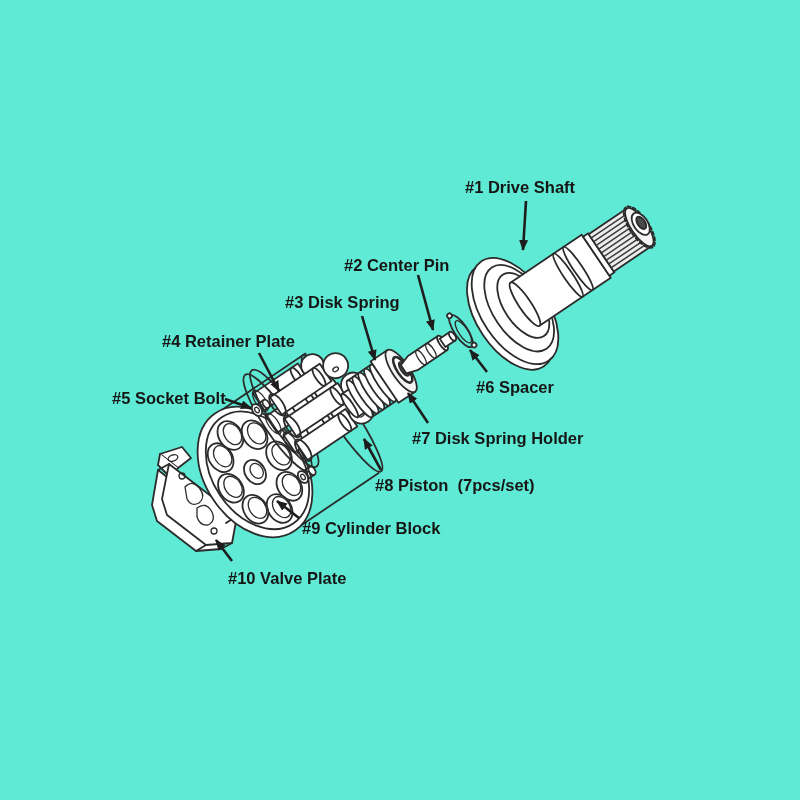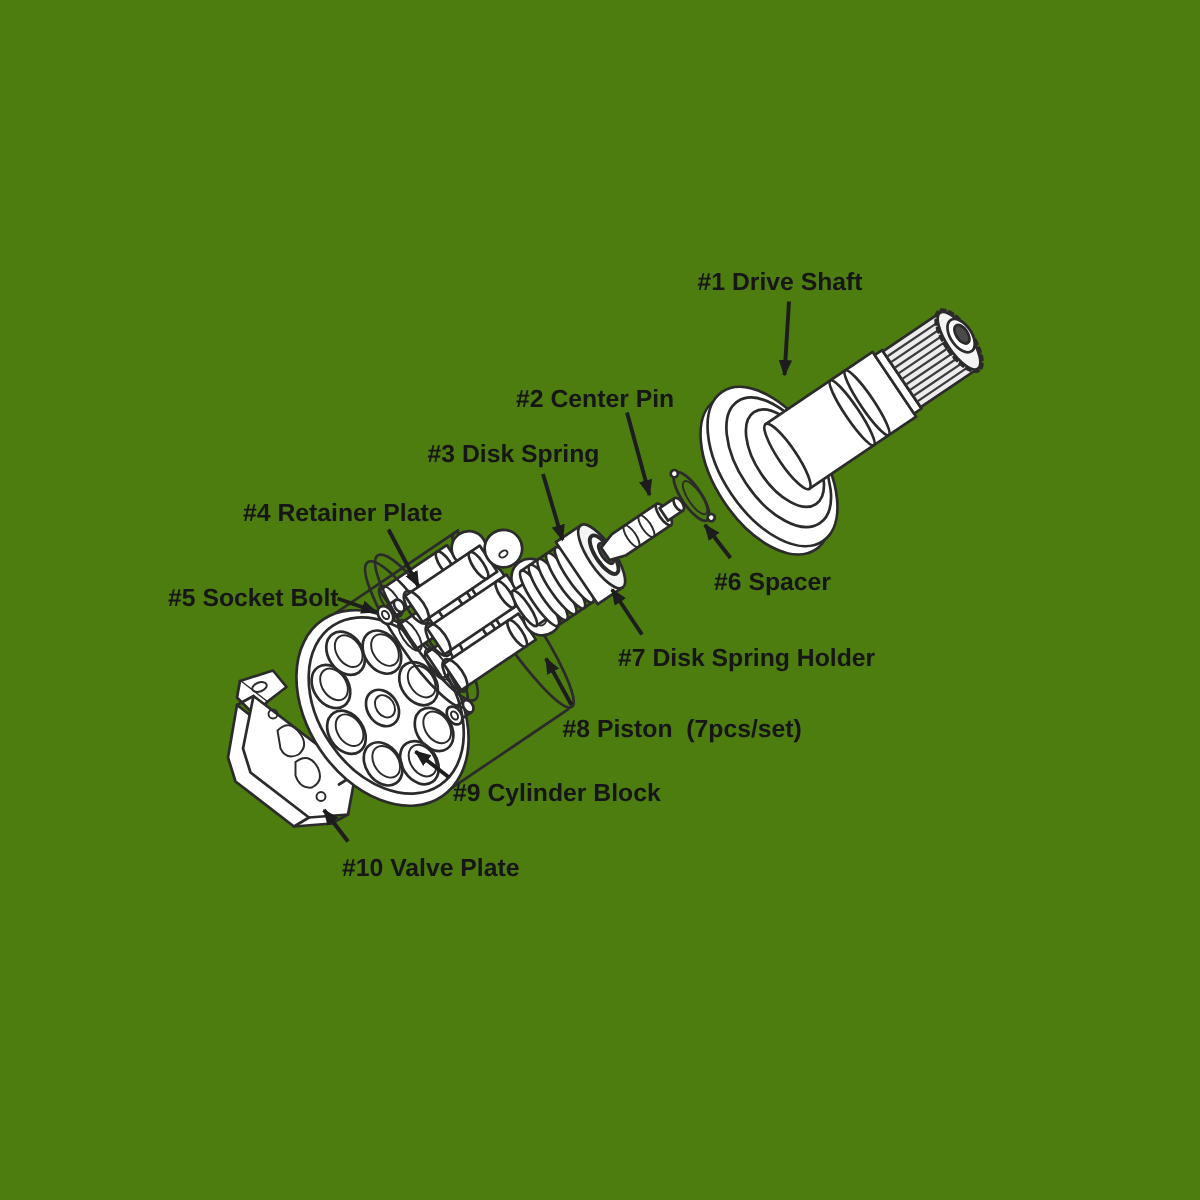--- a/index.html
+++ b/index.html
@@ -1,16 +1,16 @@
 <!DOCTYPE html>
 <html><head>
 <meta charset="utf-8">
 <style>
   html,body{margin:0;padding:0;background:#ffffff;}
-  .stage{position:relative;width:800px;height:800px;background:#4d7c0f;overflow:hidden;}
+  .stage{position:relative;width:800px;height:800px;background:#5eead4;overflow:hidden;}
   svg{display:block;}
   .art{stroke:#2b2b2b;stroke-width:1.8;fill:none;stroke-linecap:round;stroke-linejoin:round;}
   .w{fill:#ffffff;}
   .g1{fill:#ededed;}
   .g2{fill:#f4f4f4;}
   .dk{fill:#4a4a4a;stroke:#2b2b2b;}
   .thin{stroke-width:1.3;}
   .hatch{stroke:#3c3c3c;stroke-width:1.5;}
   .scallop{stroke-dasharray:3 2.6;stroke-width:2;}
   .callout-line{stroke:#1d1d1d;stroke-width:2.6;fill:none;}

